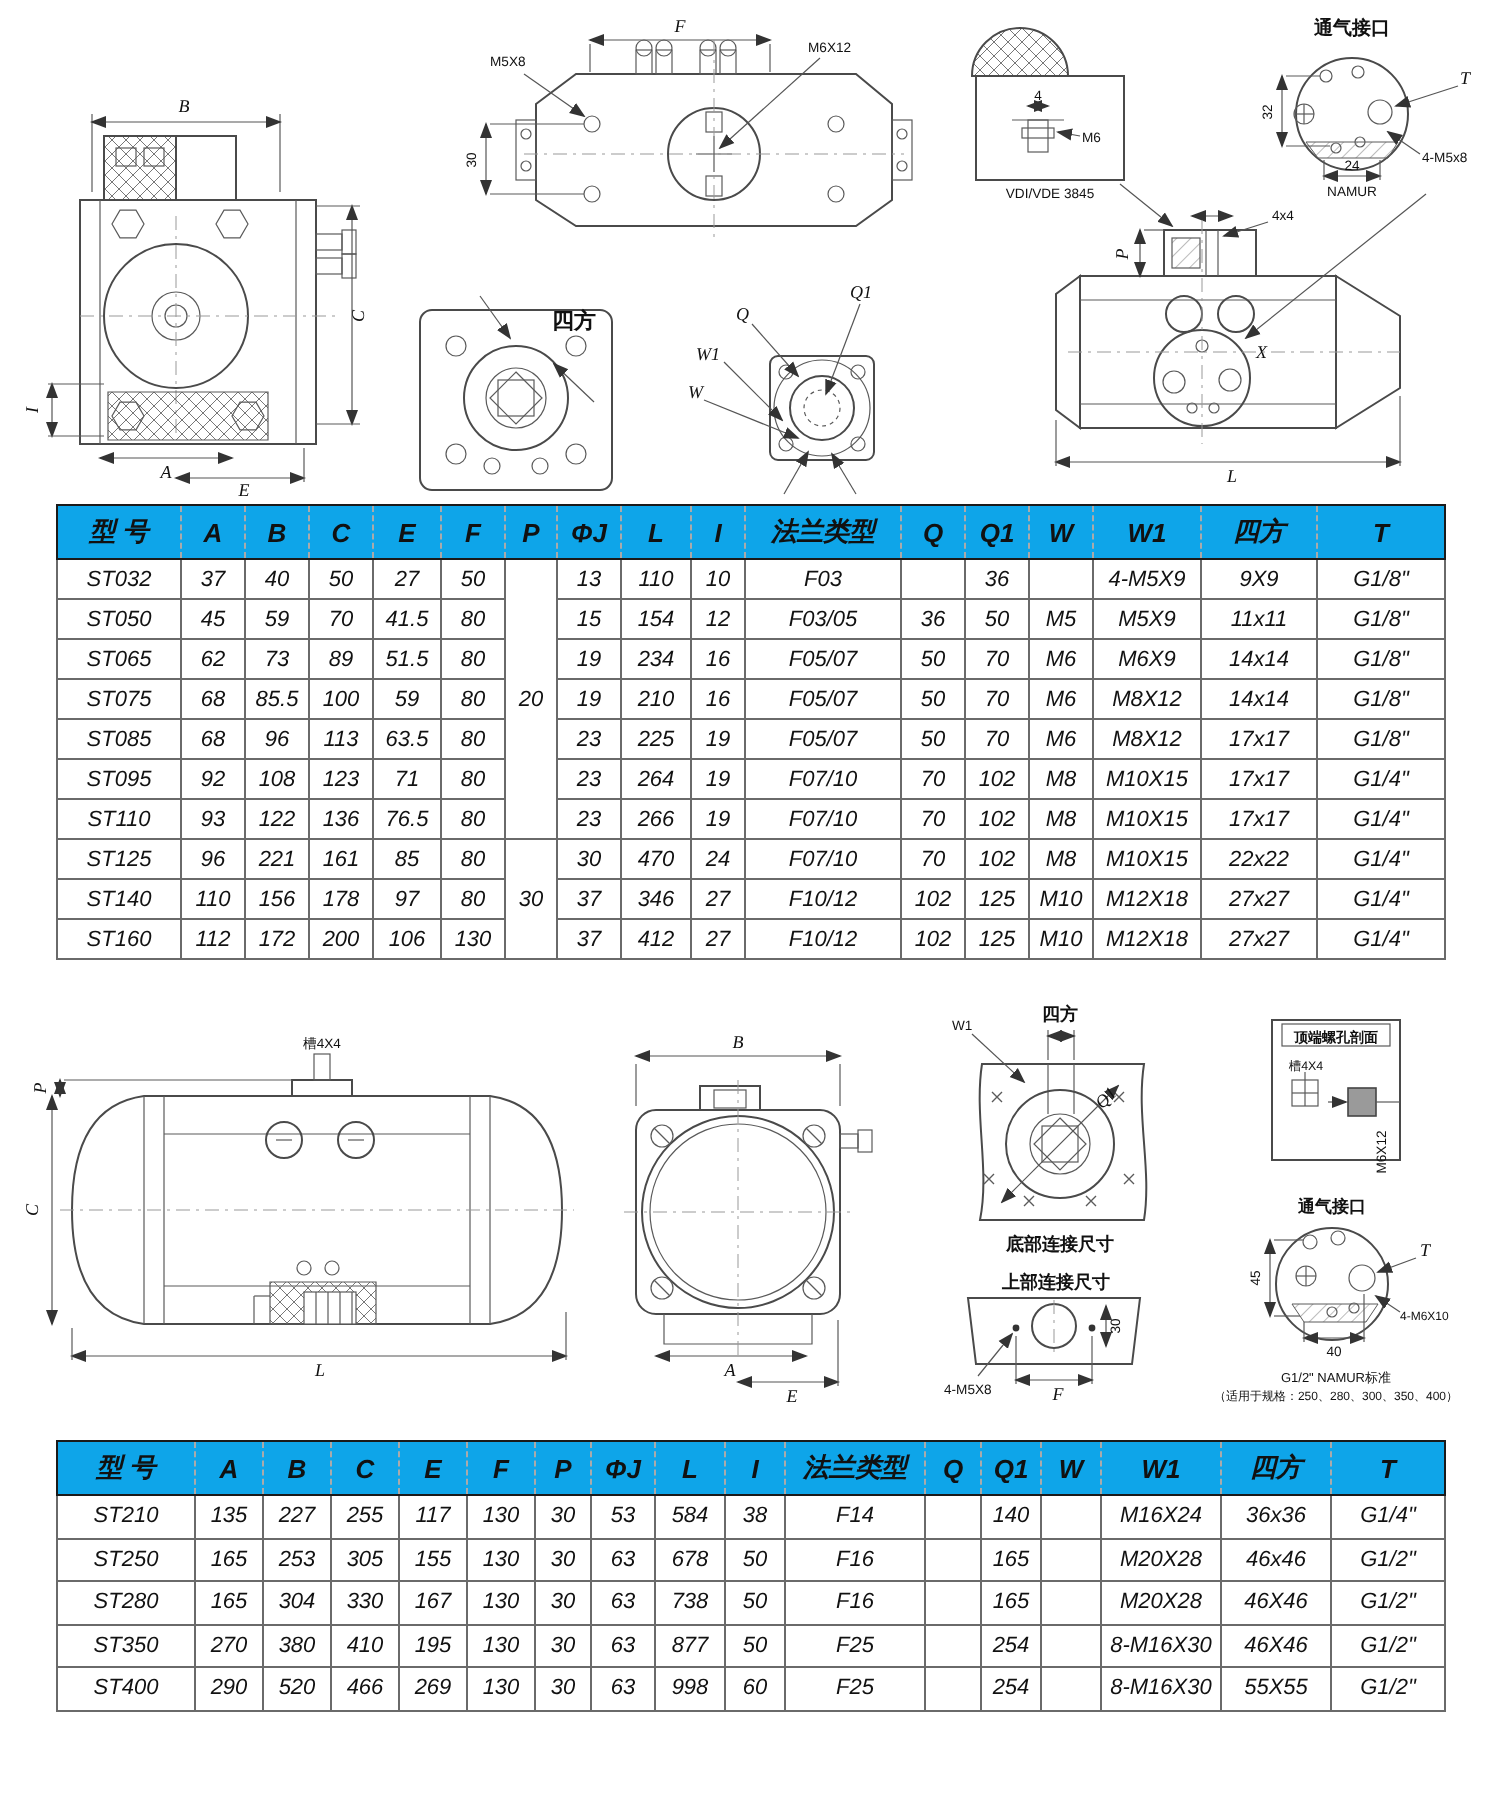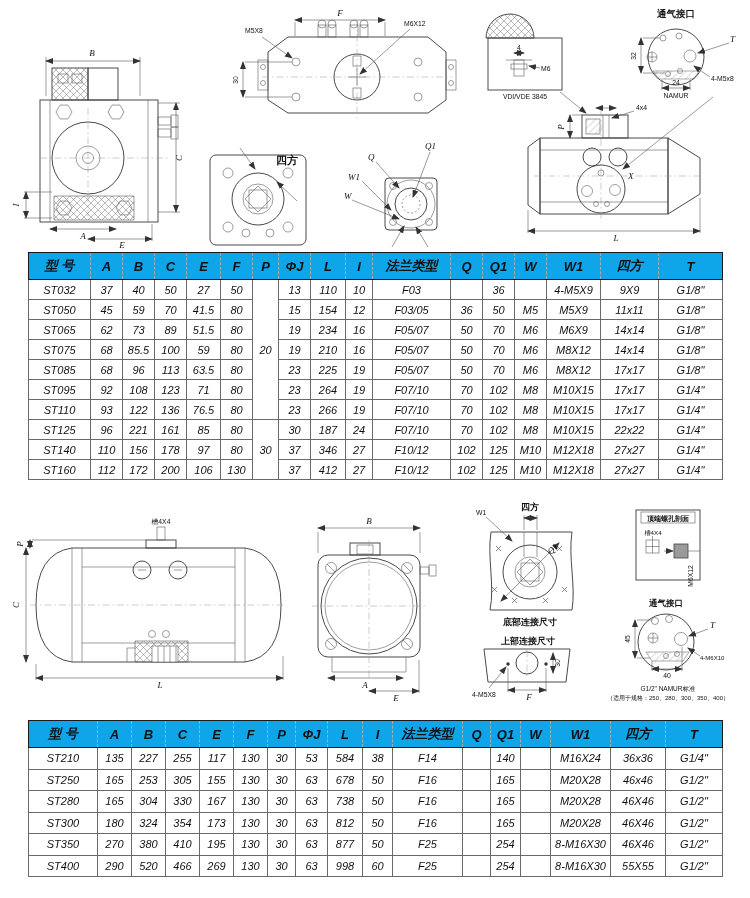--- a/index.html
+++ b/index.html
@@ -416,21 +416,21 @@
           </tr>
           <tr class="sep">
             <td class="model">ST125</td>
             <td>96</td>
             <td>221</td>
             <td>161</td>
             <td>85</td>
             <td>80</td>
             <td rowspan="3">30</td>
             <td>30</td>
-            <td>187</td>
+            <td>470</td>
             <td>24</td>
             <td>F07/10</td>
             <td>70</td>
             <td>102</td>
             <td>M8</td>
             <td>M10X15</td>
             <td>22x22</td>
             <td>G1/4"</td>
           </tr>
           <tr>
@@ -728,39 +728,20 @@
             <td>50</td>
             <td>F16</td>
             <td></td>
             <td>165</td>
             <td></td>
             <td>M20X28</td>
             <td>46X46</td>
             <td>G1/2"</td>
           </tr>
           <tr>
-            <td class="model">ST300</td>
-            <td>180</td>
-            <td>324</td>
-            <td>354</td>
-            <td>173</td>
-            <td>130</td>
-            <td>30</td>
-            <td>63</td>
-            <td>812</td>
-            <td>50</td>
-            <td>F16</td>
-            <td></td>
-            <td>165</td>
-            <td></td>
-            <td>M20X28</td>
-            <td>46X46</td>
-            <td>G1/2"</td>
-          </tr>
-          <tr>
             <td class="model">ST350</td>
             <td>270</td>
             <td>380</td>
             <td>410</td>
             <td>195</td>
             <td>130</td>
             <td>30</td>
             <td>63</td>
             <td>877</td>
             <td>50</td>

